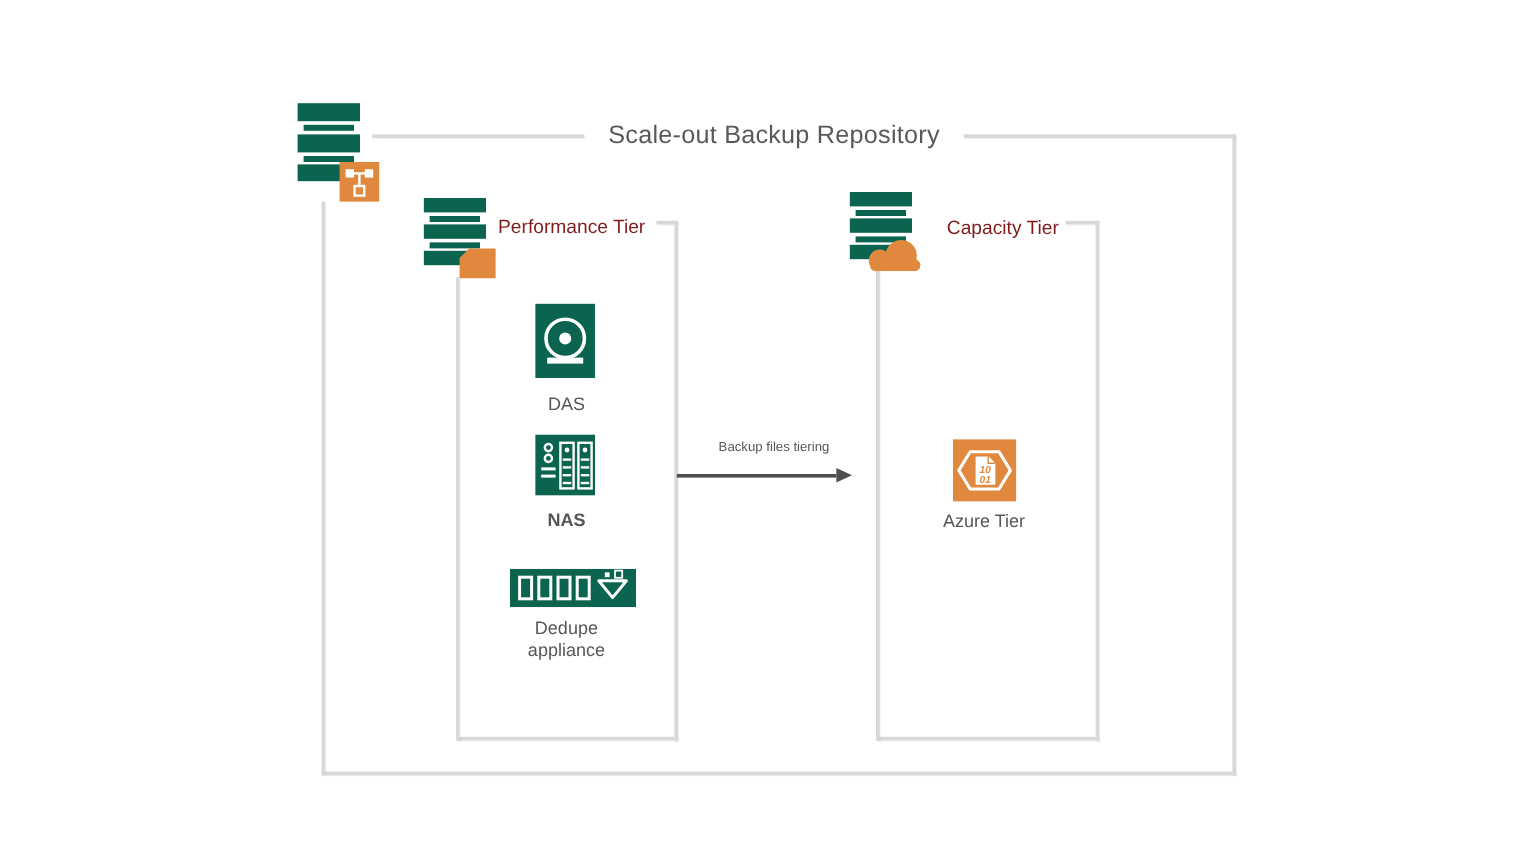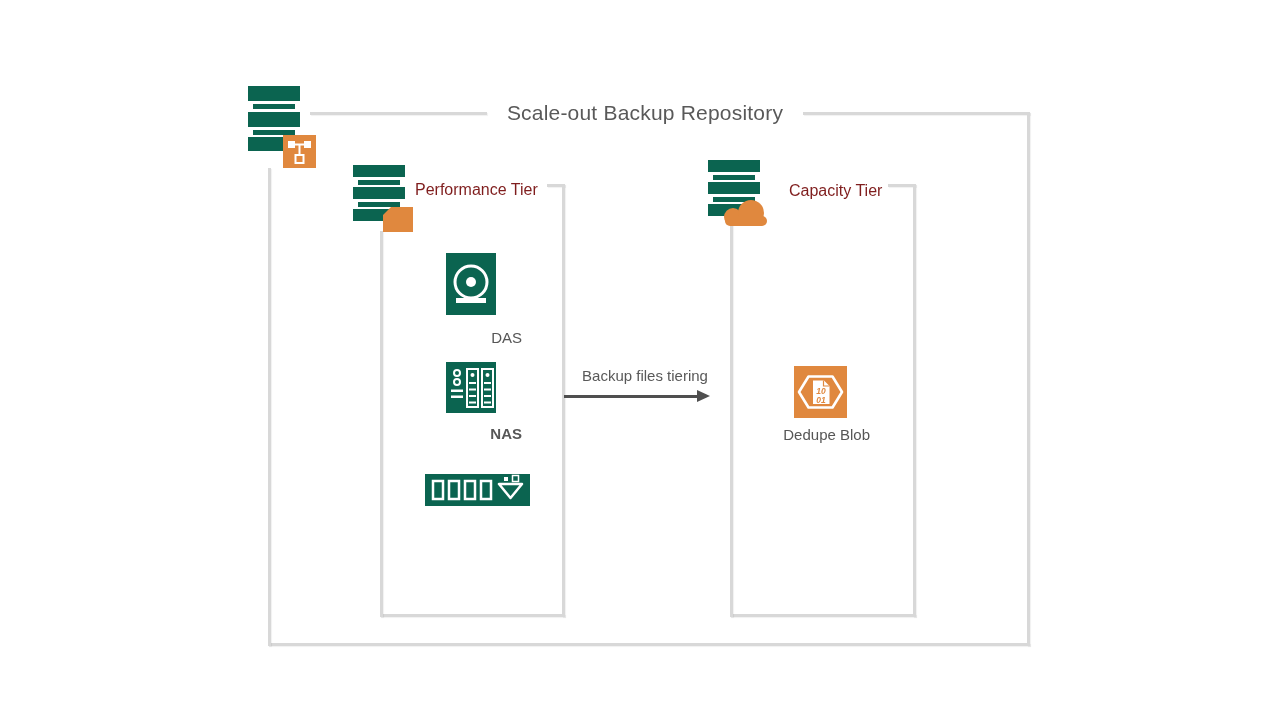--- a/index.html
+++ b/index.html
@@ -6,22 +6,22 @@
   .canvas{
     position:relative;width:1280px;height:720px;background:#ffffff;overflow:hidden;
     font-family:"Liberation Sans", sans-serif;color:#595959;
   }
   .line{position:absolute;background:#d8d8d8;box-shadow:1px 1px 1px rgba(0,0,0,0.06);}
   .title{
     position:absolute;left:460px;top:101px;width:370px;text-align:center;
     font-size:21px;color:#595959;letter-spacing:0.2px;
   }
   .tier-label{position:absolute;font-size:16px;color:#7f1d1d;}
-  .node-label{position:absolute;text-align:right;font-size:15px;color:#565656;line-height:19px;}
-  .flow-label{position:absolute;left:565px;top:367px;width:160px;text-align:center;font-size:15px;color:#595959;}
+  .node-label{position:absolute;text-align:center;font-size:15px;color:#565656;line-height:19px;}
+  .flow-label{position:absolute;left:565px;top:367px;width:160px;text-align:center;font-size:11px;color:#595959;}
   .icon{position:absolute;line-height:0;font-style:italic;}
   .arrow-line{position:absolute;left:564px;top:395px;width:133px;height:2.5px;background:#4f4f4f;}
   .arrow-head{
     position:absolute;left:697px;top:390px;width:0;height:0;
     border-top:6.5px solid transparent;border-bottom:6.5px solid transparent;border-left:13px solid #4f4f4f;
   }
   svg .grn{fill:#0b6450;}
   svg .org{fill:#e0883e;}
   svg .wht{fill:#ffffff;}
   svg .wstroke{fill:none;stroke:#ffffff;}
@@ -110,20 +110,21 @@
       <rect class="grn" x="0" y="0" width="105" height="32"></rect>
       <rect class="wstroke" x="8" y="7" width="10" height="18" stroke-width="2.5"></rect>
       <rect class="wstroke" x="24" y="7" width="10" height="18" stroke-width="2.5"></rect>
       <rect class="wstroke" x="40" y="7" width="10" height="18" stroke-width="2.5"></rect>
       <rect class="wstroke" x="56" y="7" width="10" height="18" stroke-width="2.5"></rect>
       <polygon class="wstroke" points="74,10 97,10 85.5,24" stroke-width="2.5" stroke-linejoin="round"></polygon>
       <rect class="wht" x="79" y="3" width="4" height="4"></rect>
       <rect class="wstroke" x="87.5" y="1.5" width="6" height="6" stroke-width="1.5"></rect>
     </svg>
   </div>
+  <div class="node-label" style="left:417px;top:514px;width:110px;">Dedupe appliance</div>
 
   <div class="flow-label">Backup files tiering</div>
   <div class="arrow-line"></div>
   <div class="arrow-head"></div>
 
   <div class="line" style="left:888px;top:184px;width:28px;height:3px;"></div>
   <div class="line" style="left:913px;top:184px;width:3px;height:433px;"></div>
   <div class="line" style="left:730px;top:614px;width:186px;height:3px;"></div>
   <div class="line" style="left:730px;top:224px;width:3px;height:393px;"></div>
 
@@ -144,15 +145,15 @@
   <div class="icon" style="left:794px;top:366px;">
     <svg width="53" height="52" viewBox="0 0 53 52">
       <rect class="org" x="0" y="0" width="53" height="52"></rect>
       <polygon class="wstroke" points="5,26 14.5,10.5 38.5,10.5 48,26 38.5,41.5 14.5,41.5" stroke-width="2.6" stroke-linejoin="round"></polygon>
       <path class="wht" d="M19,14.5 H30 L35.5,20 V38 H19 Z"></path>
       <path d="M29.5,14.5 V20 H35.5" fill="none" stroke="#e0883e" stroke-width="1.2"></path>
       <text x="27" y="28" text-anchor="middle" font-size="8.5" font-weight="bold" fill="#e0883e" font-family="Liberation Sans, sans-serif">10</text>
       <text x="27" y="36.5" text-anchor="middle" font-size="8.5" font-weight="bold" fill="#e0883e" font-family="Liberation Sans, sans-serif">01</text>
     </svg>
   </div>
-  <div class="node-label" style="left:770px;top:425px;width:100px;">Dedupe Blob</div>
+  <div class="node-label" style="left:770px;top:425px;width:100px;">Azure Tier</div>
 
 </div>
 
 </body></html>

